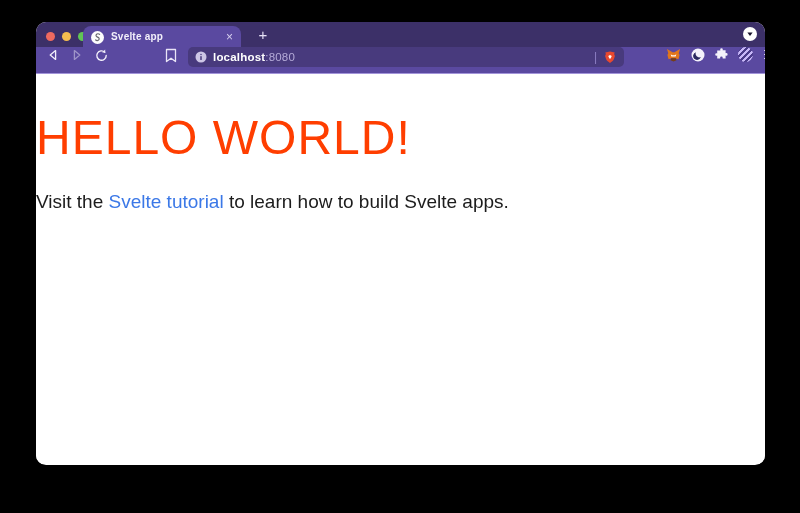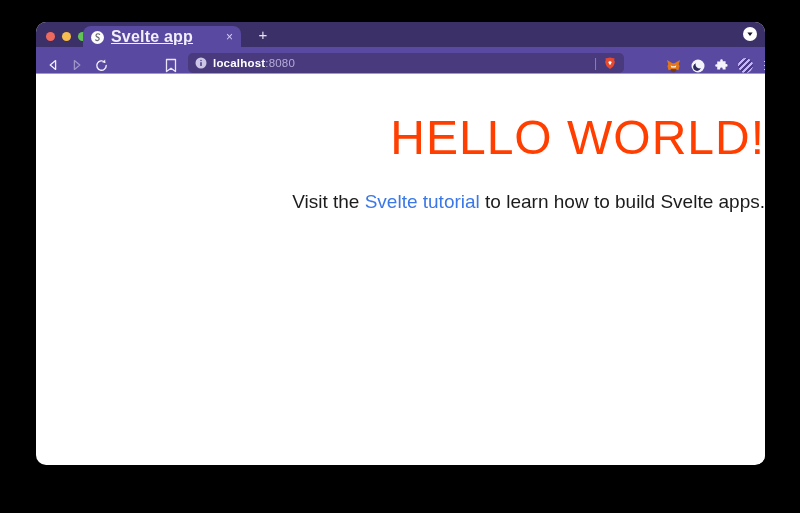--- a/index.html
+++ b/index.html
@@ -18,36 +18,36 @@
   .tl-red { background:#ee6a5f; }
   .tl-yellow { background:#f5bd4f; }
   .tl-green { background:#61c554; }
 
   .tab {
     position:absolute; left:47px; top:4px; width:158px; height:21px;
     background:#5a49a0; border-radius:8px 8px 0 0;
     display:flex; align-items:center; padding:0 8px; gap:7px;
   }
   .favicon { width:13px; height:13px; flex:0 0 auto; }
-  .tab-title { flex:1; font-size:16px; font-weight:bold; color:#f2effa; letter-spacing:.2px; white-space:nowrap; overflow:hidden;text-decoration:underline; }
+  .tab-title { flex:1; font-size:10px; font-weight:bold; color:#f2effa; letter-spacing:.2px; white-space:nowrap; overflow:hidden; }
   .tab-close { font-size:12px; line-height:1; color:#d6cfee; cursor:default; }
 
   .new-tab-btn {
     position:absolute; left:216px; top:3px; width:22px; height:20px;
     color:#e6e1f6; font-size:15px; font-weight:300; text-align:center; line-height:19px;
   }
   .tab-menu-btn {
     position:absolute; left:707px; top:5px; width:14px; height:14px;
     background:#fff; border-radius:50%; display:flex; align-items:center; justify-content:center;
   }
 
   
   .toolbar {
     height:27px; background:#5a49a0; border-bottom:1px solid #a294da;
-    display:flex; align-items:flex-end; padding:0 10px;
+    display:flex; align-items:flex-start; padding:0 10px;
   }
   .nav-btn { width:16px; height:16px; display:flex; align-items:center; justify-content:center; margin-right:10px; }
   .nav-btn.dim { opacity:.45; }
   .bookmark-btn { margin-left:46px; margin-right:11px; width:16px; height:16px; display:flex; align-items:center; justify-content:center; }
 
   .urlbar {
     flex:0 0 436px; height:20px; background:#483a7d; border-radius:5px;
     display:flex; align-items:center; padding:0 7px; gap:6px;
   }
   .url-text { flex:1; font-size:11.5px; color:#fff; font-weight:bold; letter-spacing:.2px; white-space:nowrap; }
@@ -57,21 +57,21 @@
   .ext-area { display:flex; align-items:center; gap:9px; margin-left:42px; }
   .ext-icon { width:15px; height:15px; display:flex; align-items:center; justify-content:center; }
   .avatar {
     width:15px; height:15px; border-radius:50%;
     background:repeating-linear-gradient(135deg,#c6b6f7 0 1.8px,#4a3b8a 1.8px 4.2px);
   }
   .menu-btn { display:flex; flex-direction:column; gap:2.6px; margin-left:2px; }
   .menu-btn span { display:block; width:11px; height:1.6px; background:#efeafb; border-radius:1px; }
 
   
-  .content { height:390px; background:#fff; text-align:right; padding-top:36px;margin-left:16px; }
+  .content { height:390px; background:#fff; text-align:left; padding-top:36px; }
   .hero-heading {
     color:#ff3e00; font-size:48px; font-weight:100; letter-spacing:1px;
     text-transform:uppercase; line-height:1.15;
   }
   .hero-paragraph { margin-top:26px; font-size:19px; color:#1c1c1c; }
   .hero-paragraph a { color:#3b78e7; text-decoration:none; }
 </style>
 </head>
 <body>
 

